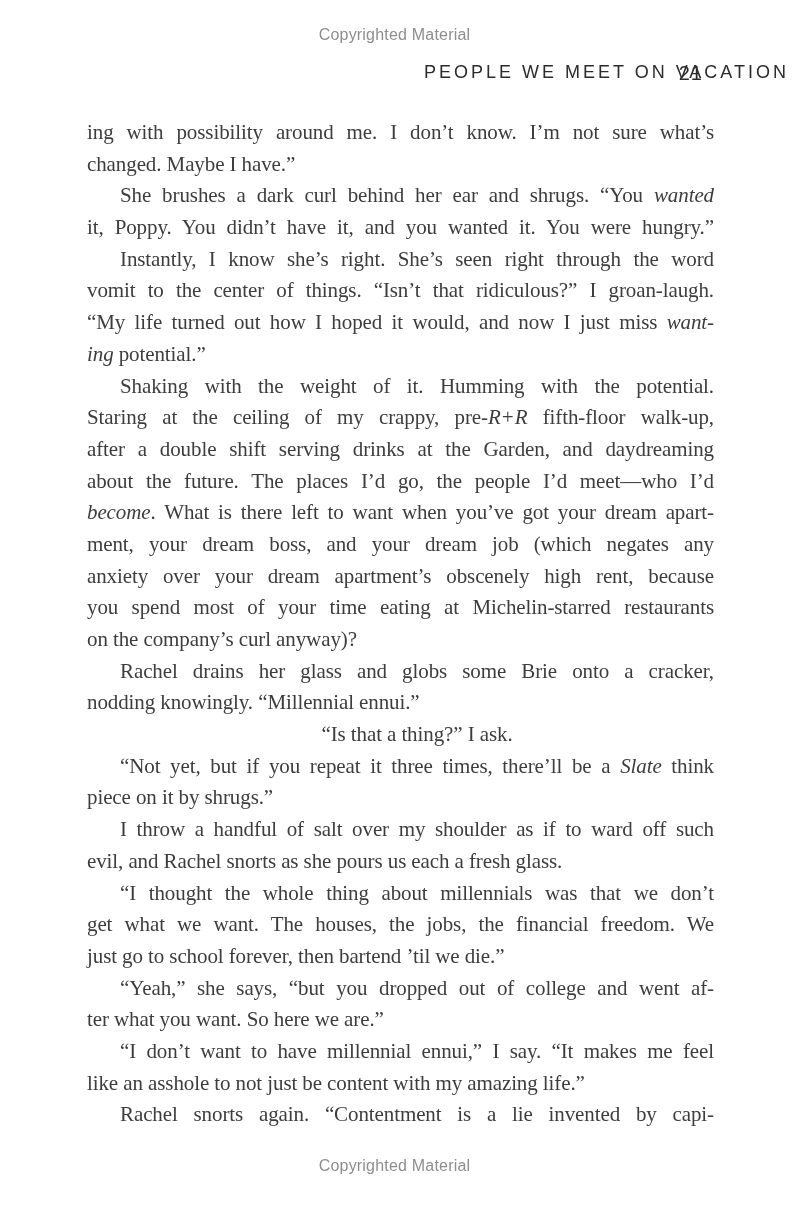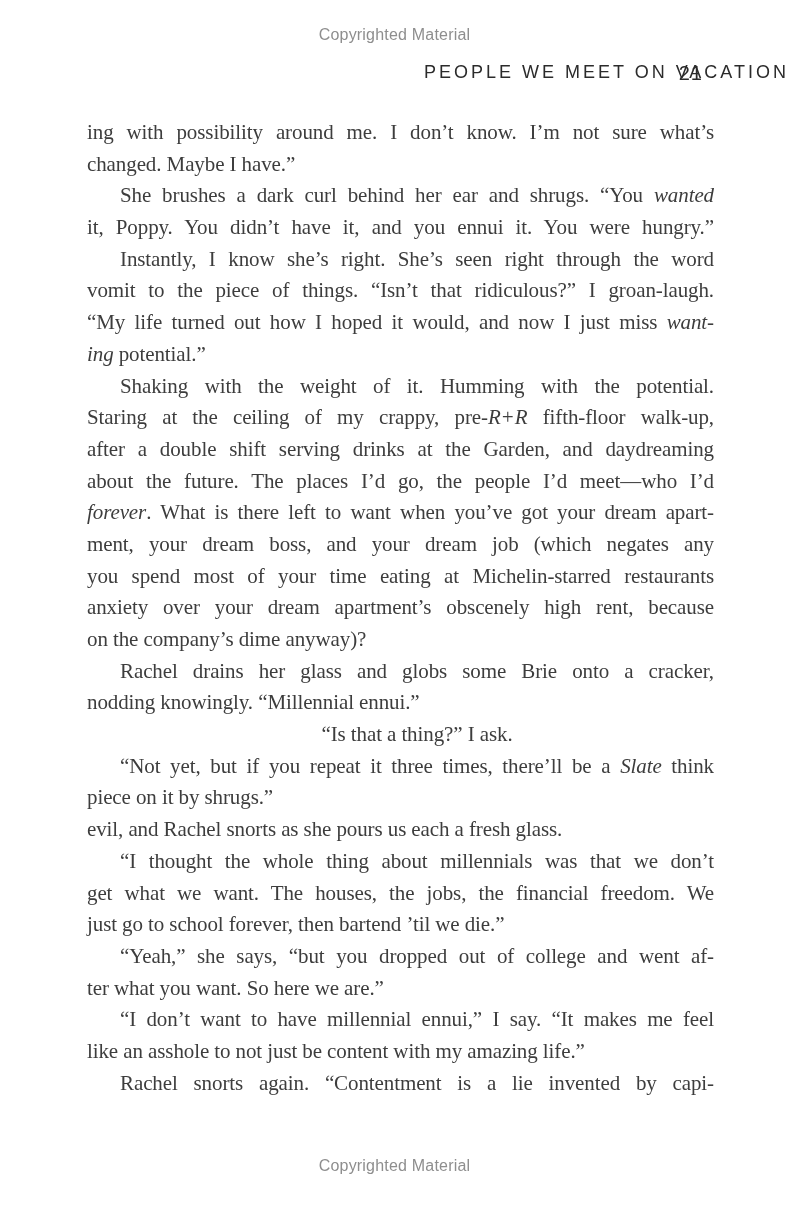--- a/index.html
+++ b/index.html
@@ -84,39 +84,40 @@
 
   <div class="running-header">
     <div class="running-title">PEOPLE WE MEET ON VACATION</div>
     <div class="page-number">21</div>
   </div>
 
   <div class="body-text">
       <div class="line justify"><span>ing with possibility around me. I don’t know. I’m not sure what’s</span></div>
       <div class="line left"><span>changed. Maybe I have.”</span></div>
       <div class="line justify indent"><span>She brushes a dark curl behind her ear and shrugs. “You </span><em>wanted</em></div>
-      <div class="line justify"><span>it, Poppy. You didn’t have it, and you ennui it. You were hungry.”</span></div>
+      <div class="line justify"><span>it, Poppy. You didn’t have it, and you wanted it. You were hungry.”</span></div>
       <div class="line justify indent"><span>Instantly, I know she’s right. She’s seen right through the word</span></div>
-      <div class="line justify"><span>vomit to the piece of things. “Isn’t that ridiculous?” I groan-laugh.</span></div>
+      <div class="line justify"><span>vomit to the center of things. “Isn’t that ridiculous?” I groan-laugh.</span></div>
       <div class="line justify"><span>“My life turned out how I hoped it would, and now I just miss </span><em>want-</em></div>
       <div class="line left"><em>ing</em><span> potential.”</span></div>
       <div class="line justify indent"><span>Shaking with the weight of it. Humming with the potential.</span></div>
       <div class="line justify"><span>Staring at the ceiling of my crappy, pre-</span><em>R+R</em><span> fifth-floor walk-up,</span></div>
       <div class="line justify"><span>after a double shift serving drinks at the Garden, and daydreaming</span></div>
       <div class="line justify"><span>about the future. The places I’d go, the people I’d meet—who I’d</span></div>
-      <div class="line justify"><em>forever</em><span>. What is there left to want when you’ve got your dream apart-</span></div>
+      <div class="line justify"><em>become</em><span>. What is there left to want when you’ve got your dream apart-</span></div>
       <div class="line justify"><span>ment, your dream boss, and your dream job (which negates any</span></div>
+      <div class="line justify"><span>anxiety over your dream apartment’s obscenely high rent, because</span></div>
       <div class="line justify"><span>you spend most of your time eating at Michelin-starred restaurants</span></div>
-      <div class="line justify"><span>anxiety over your dream apartment’s obscenely high rent, because</span></div>
-      <div class="line left"><span>on the company’s dime anyway)?</span></div>
+      <div class="line left"><span>on the company’s curl anyway)?</span></div>
       <div class="line justify indent"><span>Rachel drains her glass and globs some Brie onto a cracker,</span></div>
       <div class="line left"><span>nodding knowingly. “Millennial ennui.”</span></div>
       <div class="line left indent"><span>“Is that a thing?” I ask.</span></div>
       <div class="line justify indent"><span>“Not yet, but if you repeat it three times, there’ll be a </span><em>Slate</em><span> think</span></div>
       <div class="line left"><span>piece on it by shrugs.”</span></div>
+      <div class="line justify indent"><span>I throw a handful of salt over my shoulder as if to ward off such</span></div>
       <div class="line left"><span>evil, and Rachel snorts as she pours us each a fresh glass.</span></div>
       <div class="line justify indent"><span>“I thought the whole thing about millennials was that we don’t</span></div>
       <div class="line justify"><span>get what we want. The houses, the jobs, the financial freedom. We</span></div>
       <div class="line left"><span>just go to school forever, then bartend ’til we die.”</span></div>
       <div class="line justify indent"><span>“Yeah,” she says, “but you dropped out of college and went af-</span></div>
       <div class="line left"><span>ter what you want. So here we are.”</span></div>
       <div class="line justify indent"><span>“I don’t want to have millennial ennui,” I say. “It makes me feel</span></div>
       <div class="line left"><span>like an asshole to not just be content with my amazing life.”</span></div>
       <div class="line justify indent"><span>Rachel snorts again. “Contentment is a lie invented by capi-</span></div>
     </div>

